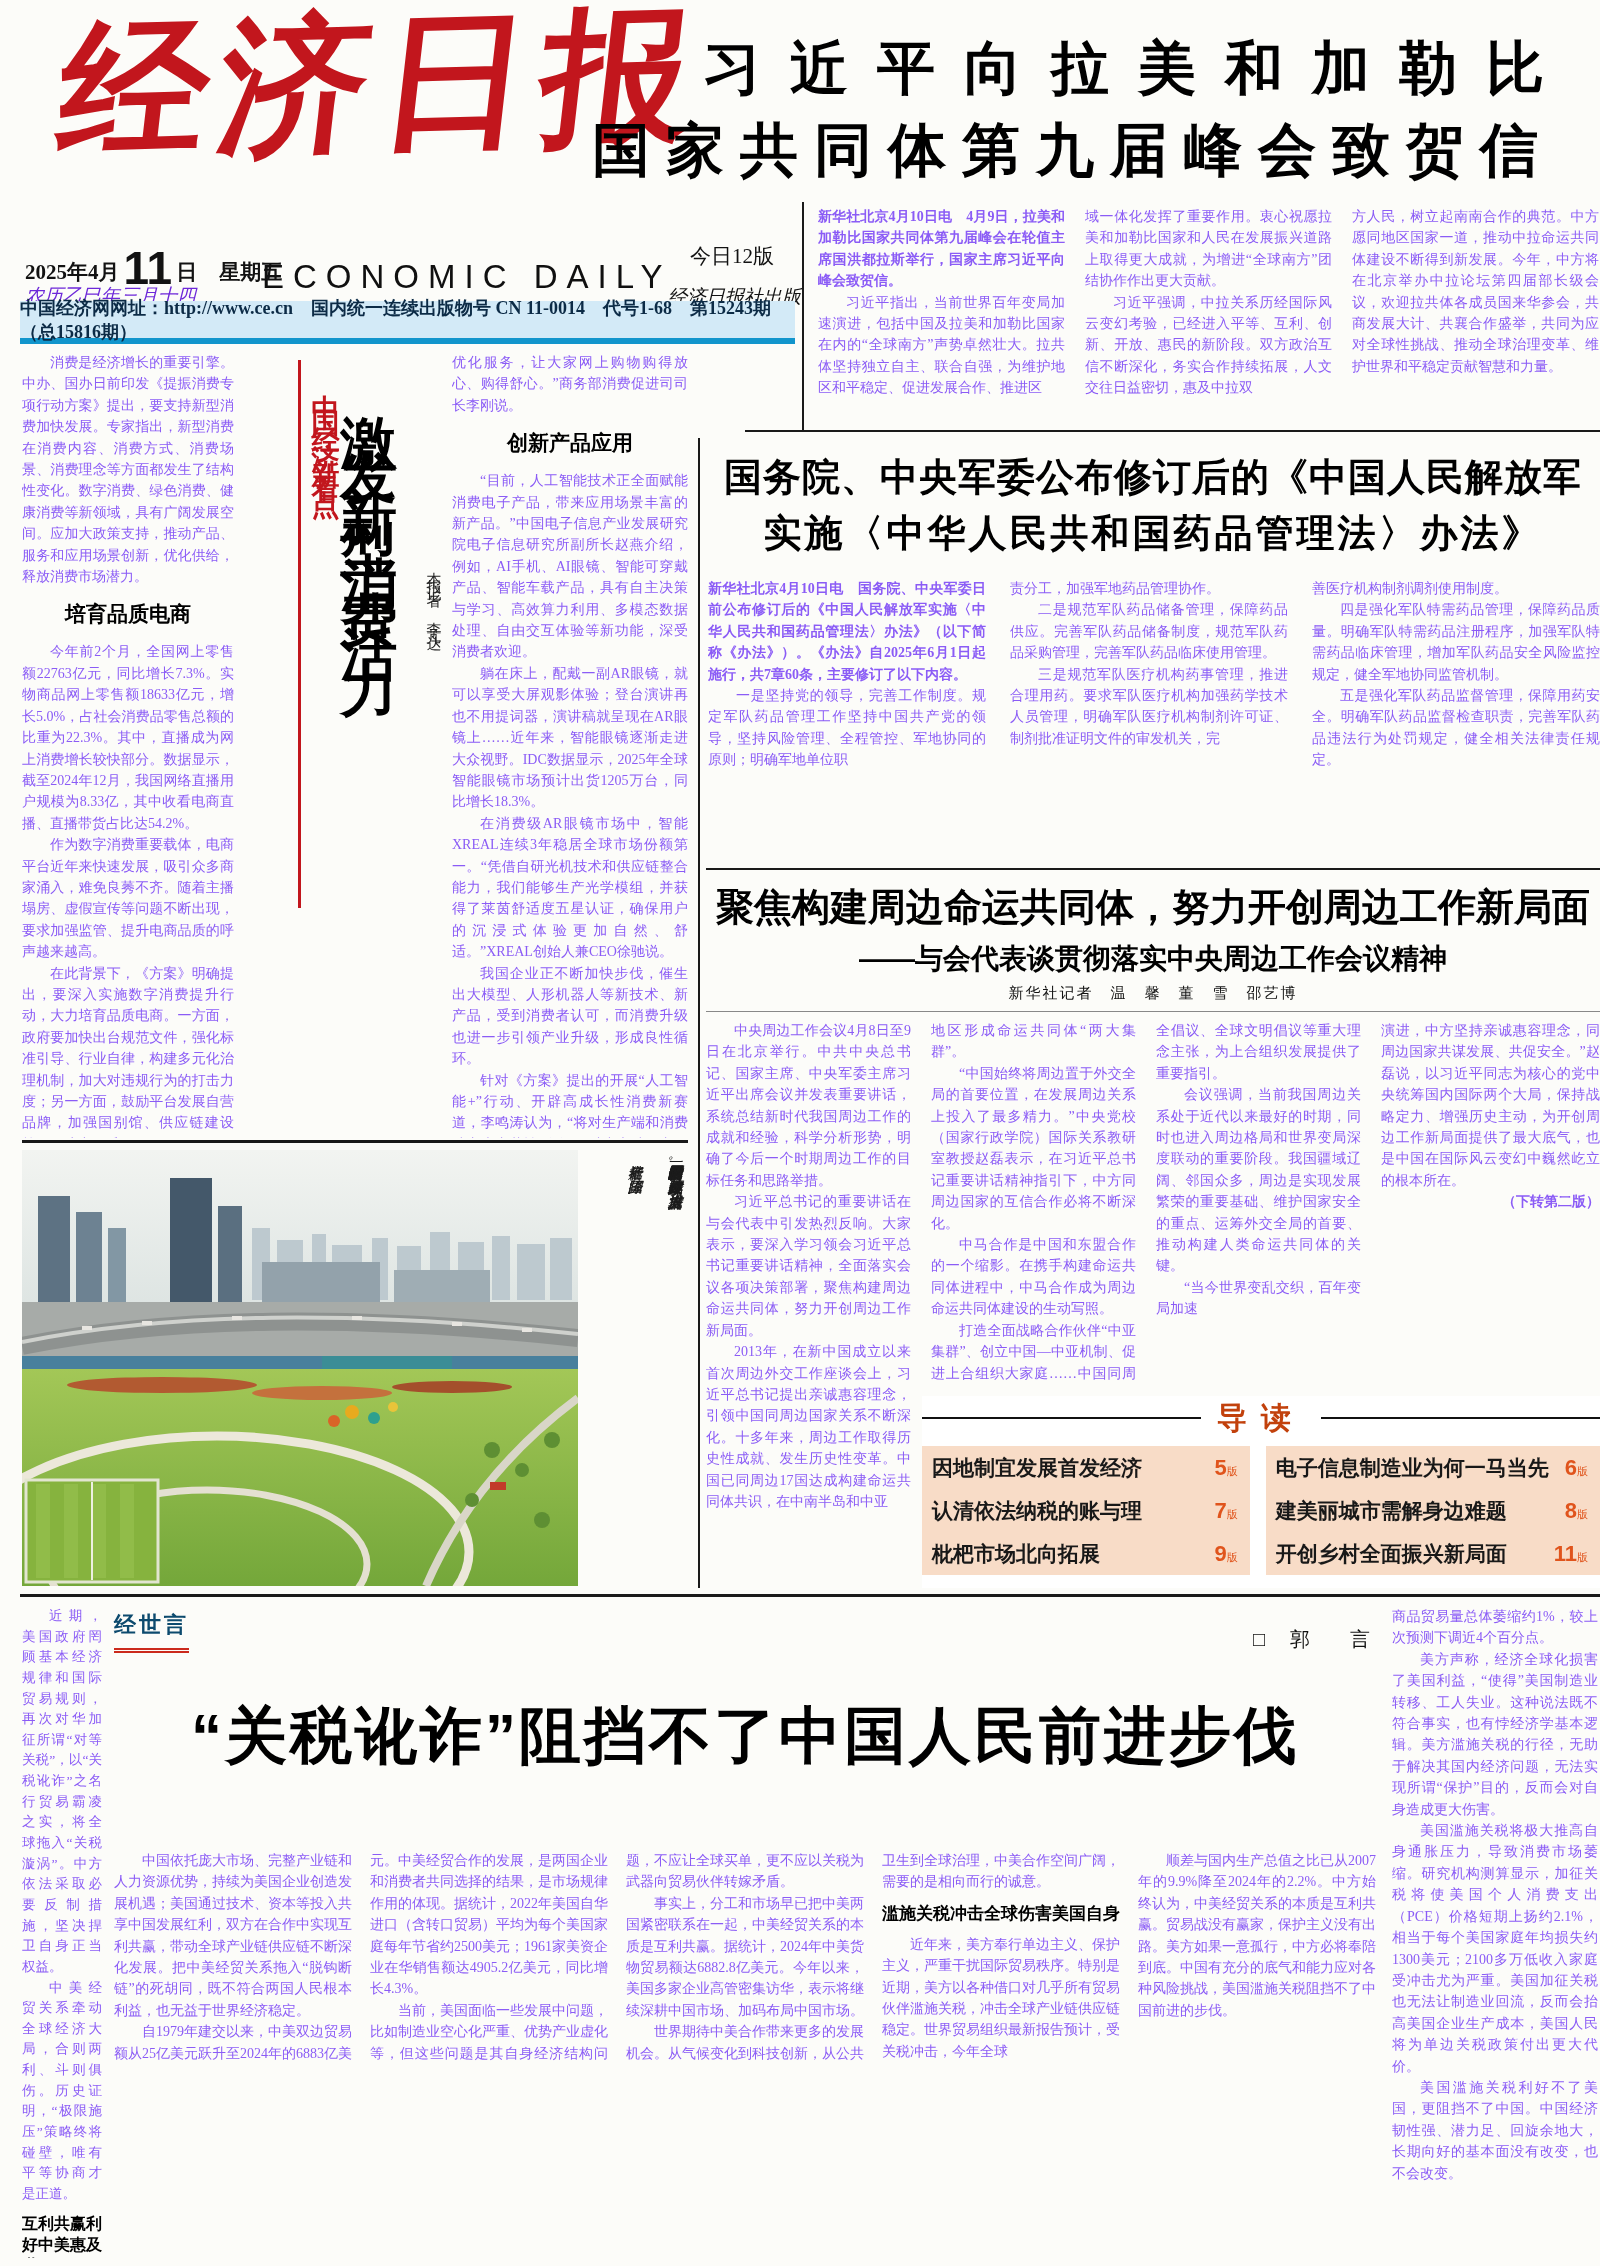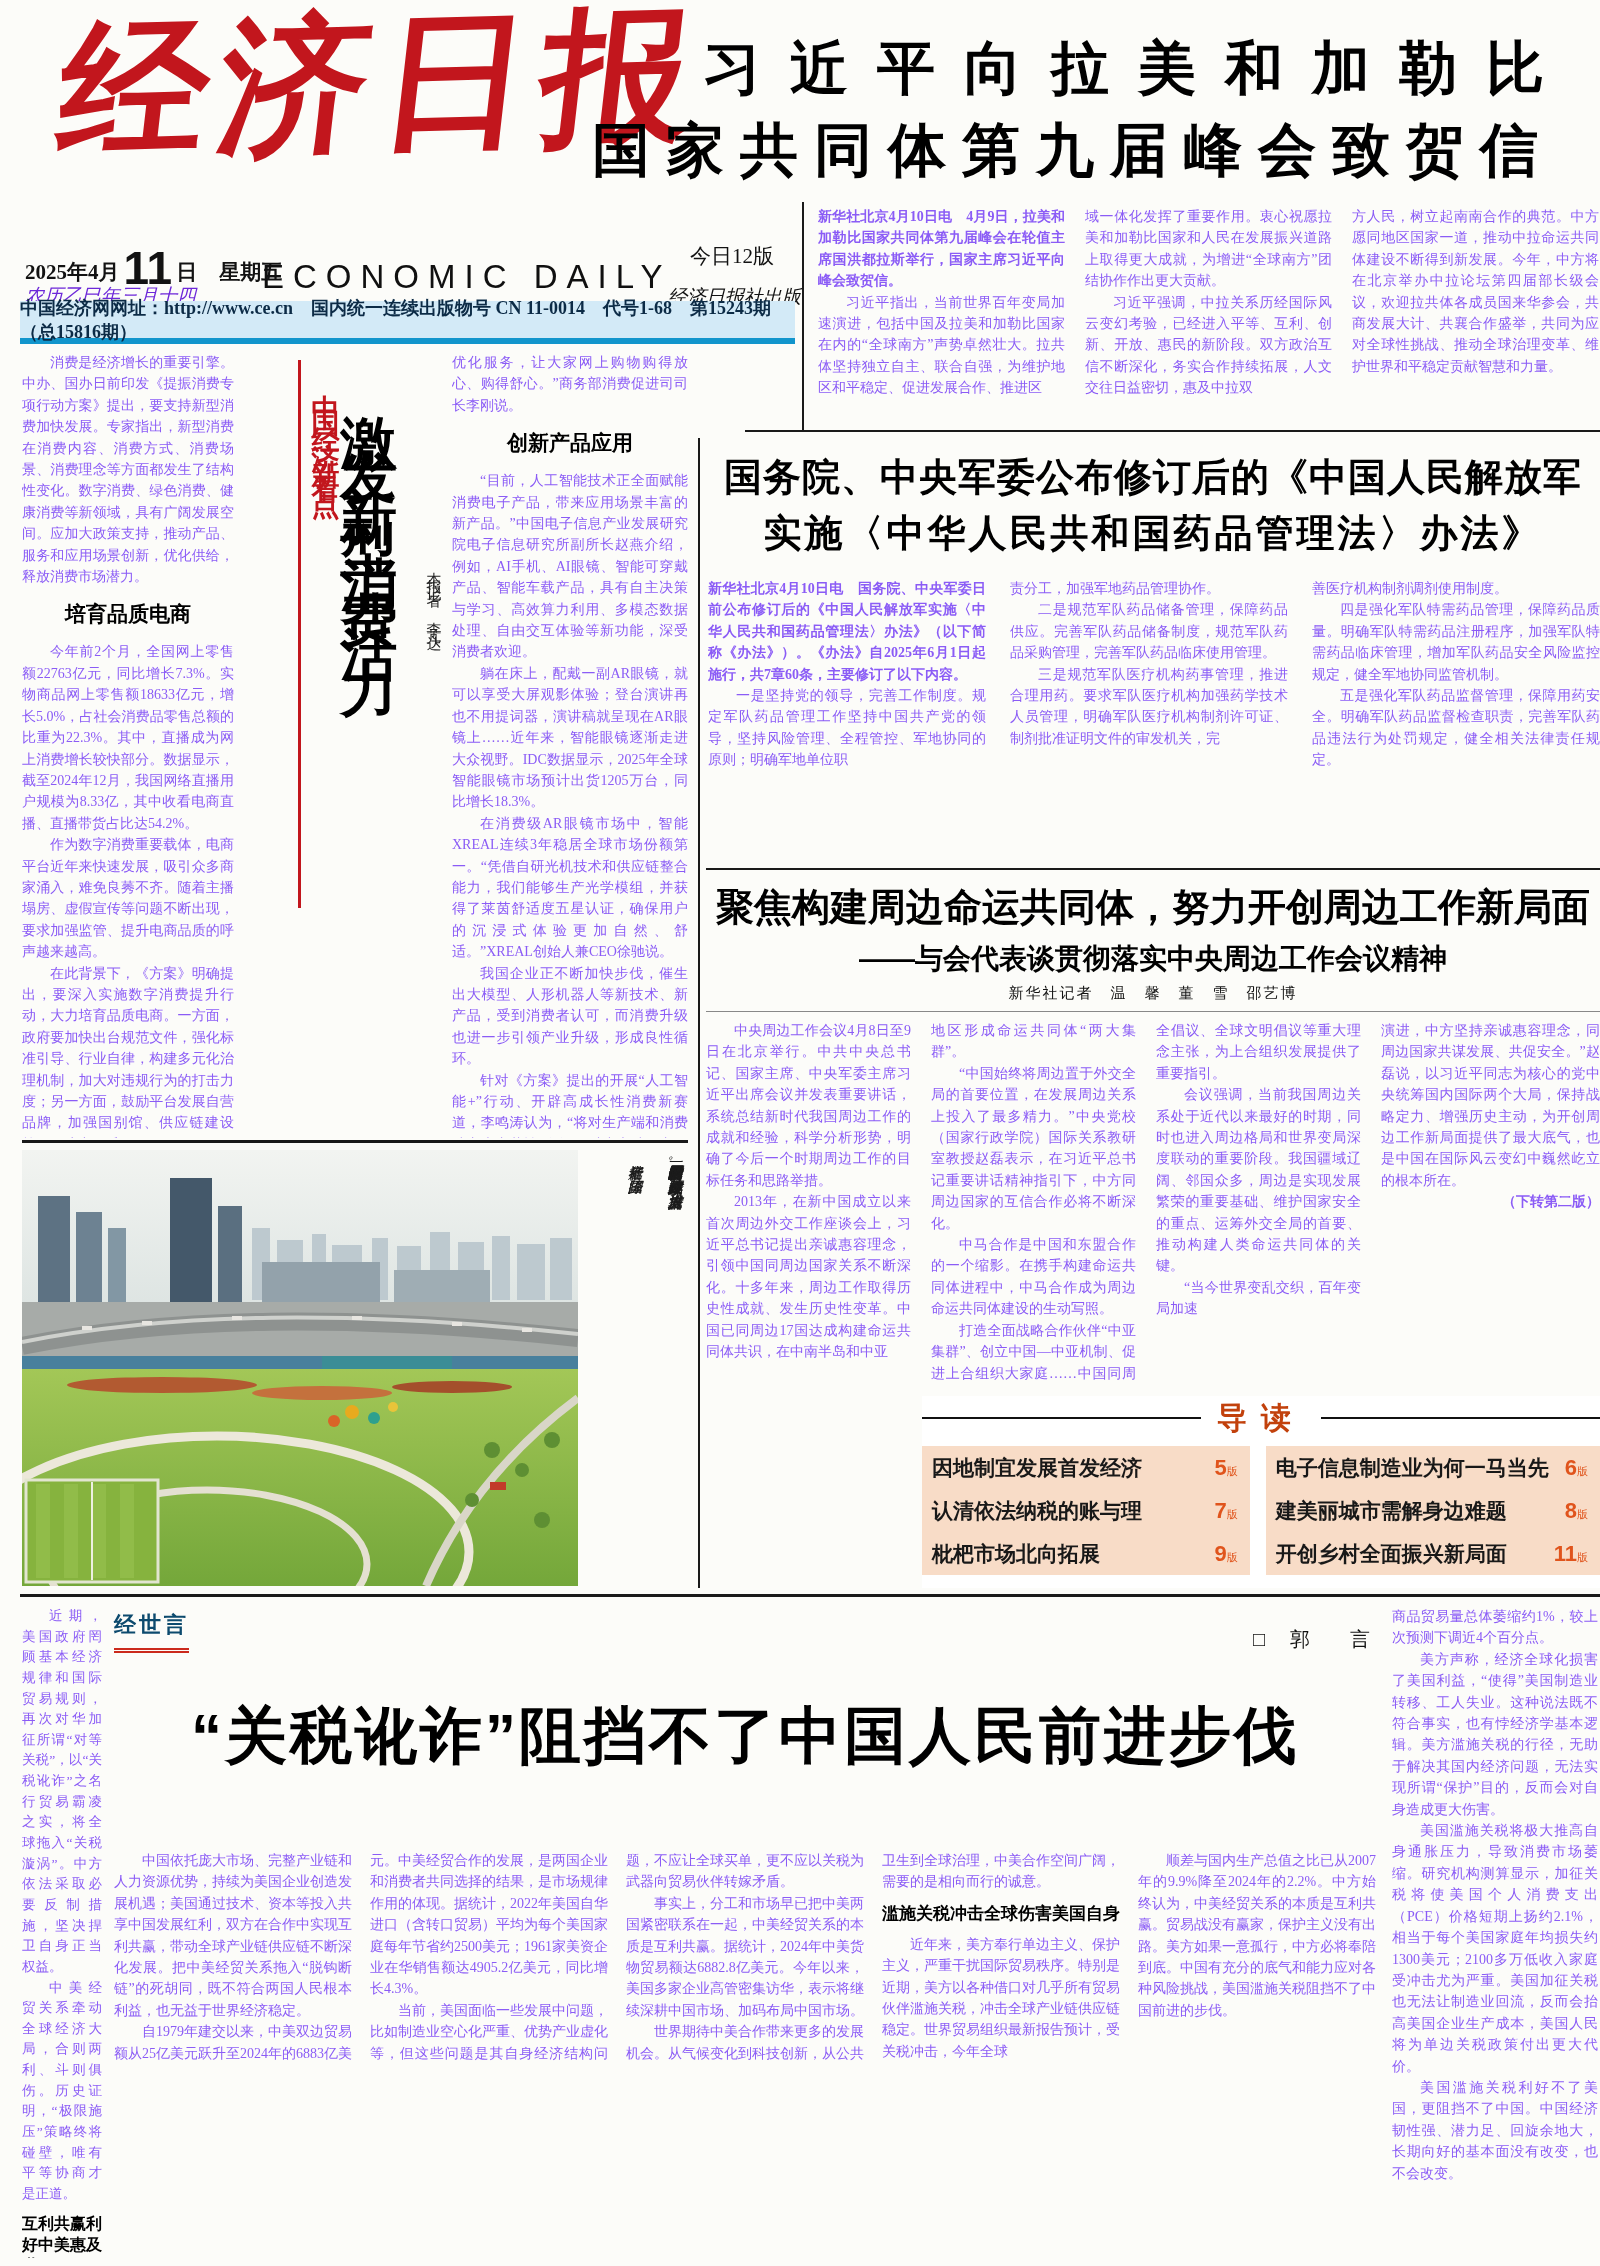--- a/index.html
+++ b/index.html
@@ -118,20 +118,21 @@
 
   <div class="abs rule" style="left:706px;top:868px;width:894px;height:1.5px;"></div>
 
   <div class="abs h-black" style="left:706px;top:882px;width:894px;font-size:38px;text-align:center;white-space:normal;">聚焦构建周边命运共同体，努力开创周边工作新局面</div>
   <div class="abs h-black" style="left:706px;top:940px;width:894px;font-size:28px;text-align:center;font-weight:bold;">——与会代表谈贯彻落实中央周边工作会议精神</div>
   <div class="abs" style="left:706px;top:984px;width:894px;font-size:15px;text-align:center;letter-spacing:2px;">新华社记者　温　馨　董　雪　邵艺博</div>
   <div class="abs" style="left:706px;top:1011px;width:894px;height:1px;background:#888;"></div>
 
   <div class="abs colblk" style="left:706px;top:1020px;width:205px;height:566px;">
     <p>中央周边工作会议4月8日至9日在北京举行。中共中央总书记、国家主席、中央军委主席习近平出席会议并发表重要讲话，系统总结新时代我国周边工作的成就和经验，科学分析形势，明确了今后一个时期周边工作的目标任务和思路举措。</p>
+    <p>习近平总书记的重要讲话在与会代表中引发热烈反响。大家表示，要深入学习领会习近平总书记重要讲话精神，全面落实会议各项决策部署，聚焦构建周边命运共同体，努力开创周边工作新局面。</p>
     <p>2013年，在新中国成立以来首次周边外交工作座谈会上，习近平总书记提出亲诚惠容理念，引领中国同周边国家关系不断深化。十多年来，周边工作取得历史性成就、发生历史性变革。中国已同周边17国达成构建命运共同体共识，在中南半岛和中亚</p>
   </div>
   <div class="abs colblk" style="left:931px;top:1020px;width:205px;height:366px;">
     <p class="noind">地区形成命运共同体“两大集群”。</p>
     <p>“中国始终将周边置于外交全局的首要位置，在发展周边关系上投入了最多精力。”中央党校（国家行政学院）国际关系教研室教授赵磊表示，在习近平总书记重要讲话精神指引下，中方同周边国家的互信合作必将不断深化。</p>
     <p>中马合作是中国和东盟合作的一个缩影。在携手构建命运共同体进程中，中马合作成为周边命运共同体建设的生动写照。</p>
     <p>打造全面战略合作伙伴“中亚集群”、创立中国—中亚机制、促进上合组织大家庭……中国同周边国家关系迈上新台阶。</p>
   </div>
   <div class="abs colblk" style="left:1156px;top:1020px;width:205px;height:366px;">
     <p class="noind">全倡议、全球文明倡议等重大理念主张，为上合组织发展提供了重要指引。</p>

